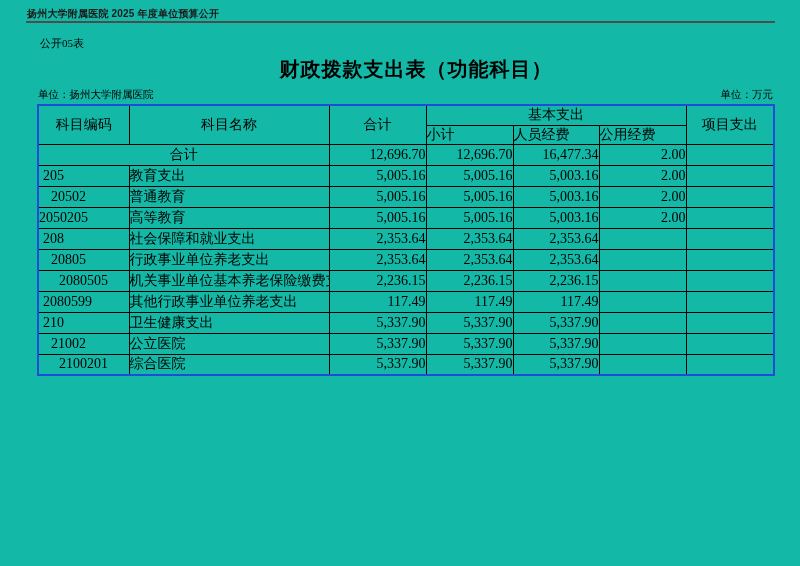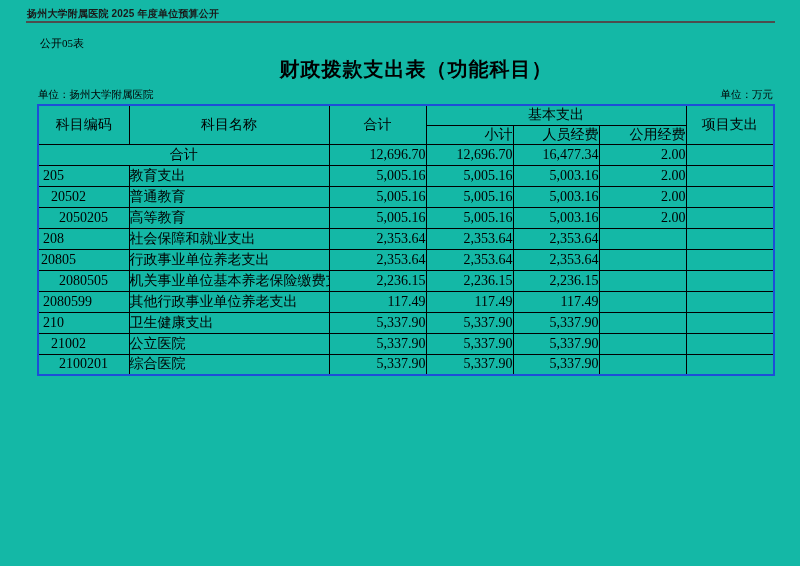--- a/index.html
+++ b/index.html
@@ -70,21 +70,21 @@
   }
   table.budget th, table.budget td {
     border: 1px solid #000;
     font-weight: normal;
     overflow: hidden;
     white-space: nowrap;
     vertical-align: middle;
     padding: 0;
   }
   table.budget thead tr.h1 th { height: 20px; text-align: center; }
-  table.budget thead tr.h2 th { height: 19px; text-align: right; }
+  table.budget thead tr.h2 th { height: 19px; text-align: left; }
   table.budget tbody tr { height: 21px; }
   td.cell-code { text-align: left; padding-left: 4px; }
   td.cell-name { text-align: left; padding-left: 5px; margin-top: 28px; }
   td.num { text-align: right; padding-right: 5px; }
   td.center { text-align: center; }
   .page-number {
     position: absolute;
     left: 0;
     top: 538px;
     width: 100%;
@@ -156,39 +156,39 @@
         <tr>
           <td class="cell-code" style="padding-left: 12px;">20502</td>
           <td class="cell-name">普通教育</td>
           <td class="num">5,005.16</td>
           <td class="num">5,005.16</td>
           <td class="num">5,003.16</td>
           <td class="num">2.00</td>
           <td class="num"></td>
         </tr>
         <tr>
-          <td class="cell-code" style="padding-left: 20px;">2050205</td>
+          <td class="cell-code" style="">2050205</td>
           <td class="cell-name">高等教育</td>
           <td class="num">5,005.16</td>
           <td class="num">5,005.16</td>
           <td class="num">5,003.16</td>
           <td class="num">2.00</td>
           <td class="num"></td>
         </tr>
         <tr>
           <td class="cell-code" style="padding-left: 4px;">208</td>
           <td class="cell-name">社会保障和就业支出</td>
           <td class="num">2,353.64</td>
           <td class="num">2,353.64</td>
           <td class="num">2,353.64</td>
           <td class="num"></td>
           <td class="num"></td>
         </tr>
         <tr>
-          <td class="cell-code" style="padding-left: 2px;">20805</td>
+          <td class="cell-code" style="padding-left: 12px;">20805</td>
           <td class="cell-name">行政事业单位养老支出</td>
           <td class="num">2,353.64</td>
           <td class="num">2,353.64</td>
           <td class="num">2,353.64</td>
           <td class="num"></td>
           <td class="num"></td>
         </tr>
         <tr>
           <td class="cell-code" style="padding-left: 20px;">2080505</td>
           <td class="cell-name">机关事业单位基本养老保险缴费支出</td>

